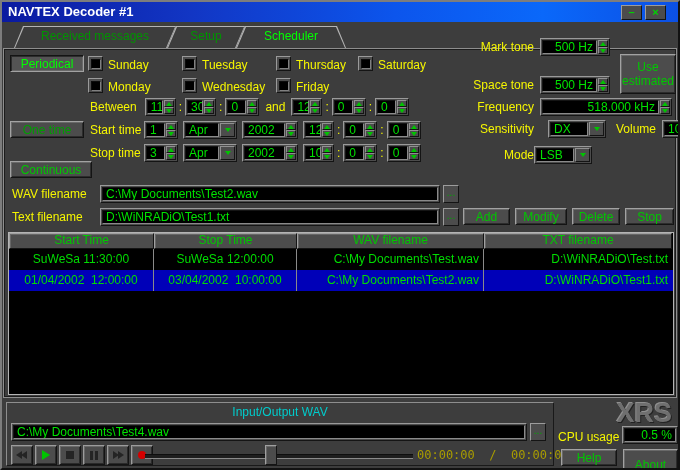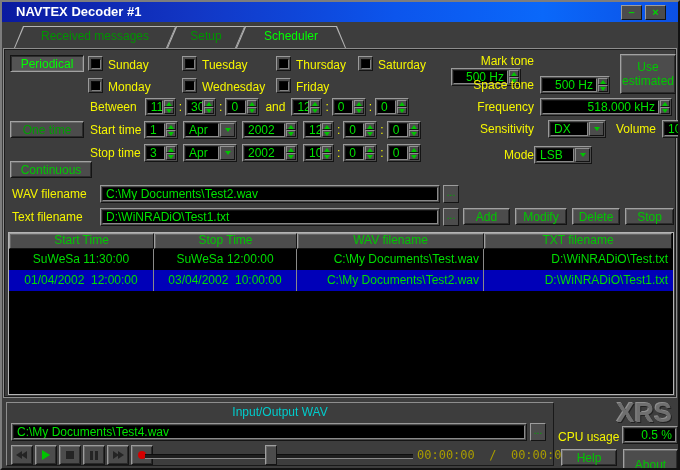--- a/index.html
+++ b/index.html
@@ -1,21 +1,21 @@
 <!DOCTYPE html>
 <html><head>
 <meta charset="utf-8">
 <style>
   html,body{margin:0;padding:0;background:#2a2a2a;font-family:"Liberation Sans",sans-serif;}
   #app{position:relative;width:680px;height:470px;background:#3d3d3d;box-sizing:border-box;
        border:2px solid;border-color:#7d7d7d #121212 #121212 #7d7d7d;overflow:hidden;}
   
   .titlebar{position:absolute;left:0;top:0;width:676px;height:20px;
     background:linear-gradient(90deg,#0a1aa0 0%,#1236c4 28%,#0c55ec 58%,#0a68fa 80%,#0c50e4 100%);
-    color:#ffffff;font-weight:bold;font-size:13px;line-height:20px;padding-left:14px;box-sizing:border-box;}
+    color:#ffffff;font-weight:bold;font-size:13px;line-height:20px;padding-left:6px;box-sizing:border-box;}
   .winbtn{position:absolute;top:3px;width:21px;height:15px;background:#4c4c4c;text-align:center;
     border:1px solid;border-color:#9c9c9c #141414 #141414 #9c9c9c;color:#00d400;font-weight:bold;
     font-size:11px;line-height:12px;box-sizing:border-box;cursor:default;}
   
   .tab{position:absolute;top:24px;height:22px;}
   .tab .tb{position:absolute;inset:0;background:#b4b4b4;}
   .tab .tf{position:absolute;left:1px;right:1px;top:1px;bottom:0;background:#3d3d3d;}
   .tab.para .tb,.tab.para .tf{clip-path:polygon(9px 0,100% 0,calc(100% - 9px) 100%,0 100%);}
   .tab.trap .tb,.tab.trap .tf{clip-path:polygon(9px 0,calc(100% - 9px) 0,100% 100%,0 100%);}
   .tab .tl{position:absolute;inset:0;text-align:center;font-size:12px;line-height:21px;white-space:nowrap;}
@@ -355,21 +355,21 @@
         <span class="sb">
             <i class="tu"></i>
           </span>
         <span class="sb">
             <i class="tdn"></i>
           </span>
       </span>
     </span>
   </div>
 
-  <div class="row" style="left:430px;top:52px;flex-direction:column;">
+  <div class="row" style="left:430px;top:36px;">
     <span class="lbl" style="width:102px;text-align:right;margin-right:6px;">Mark tone</span>
     <span class="plate w70">
       <span class="val r">500 Hz</span>
       <span class="spin">
         <span class="sb">
             <i class="tu"></i>
           </span>
         <span class="sb">
             <i class="tdn"></i>
           </span>

